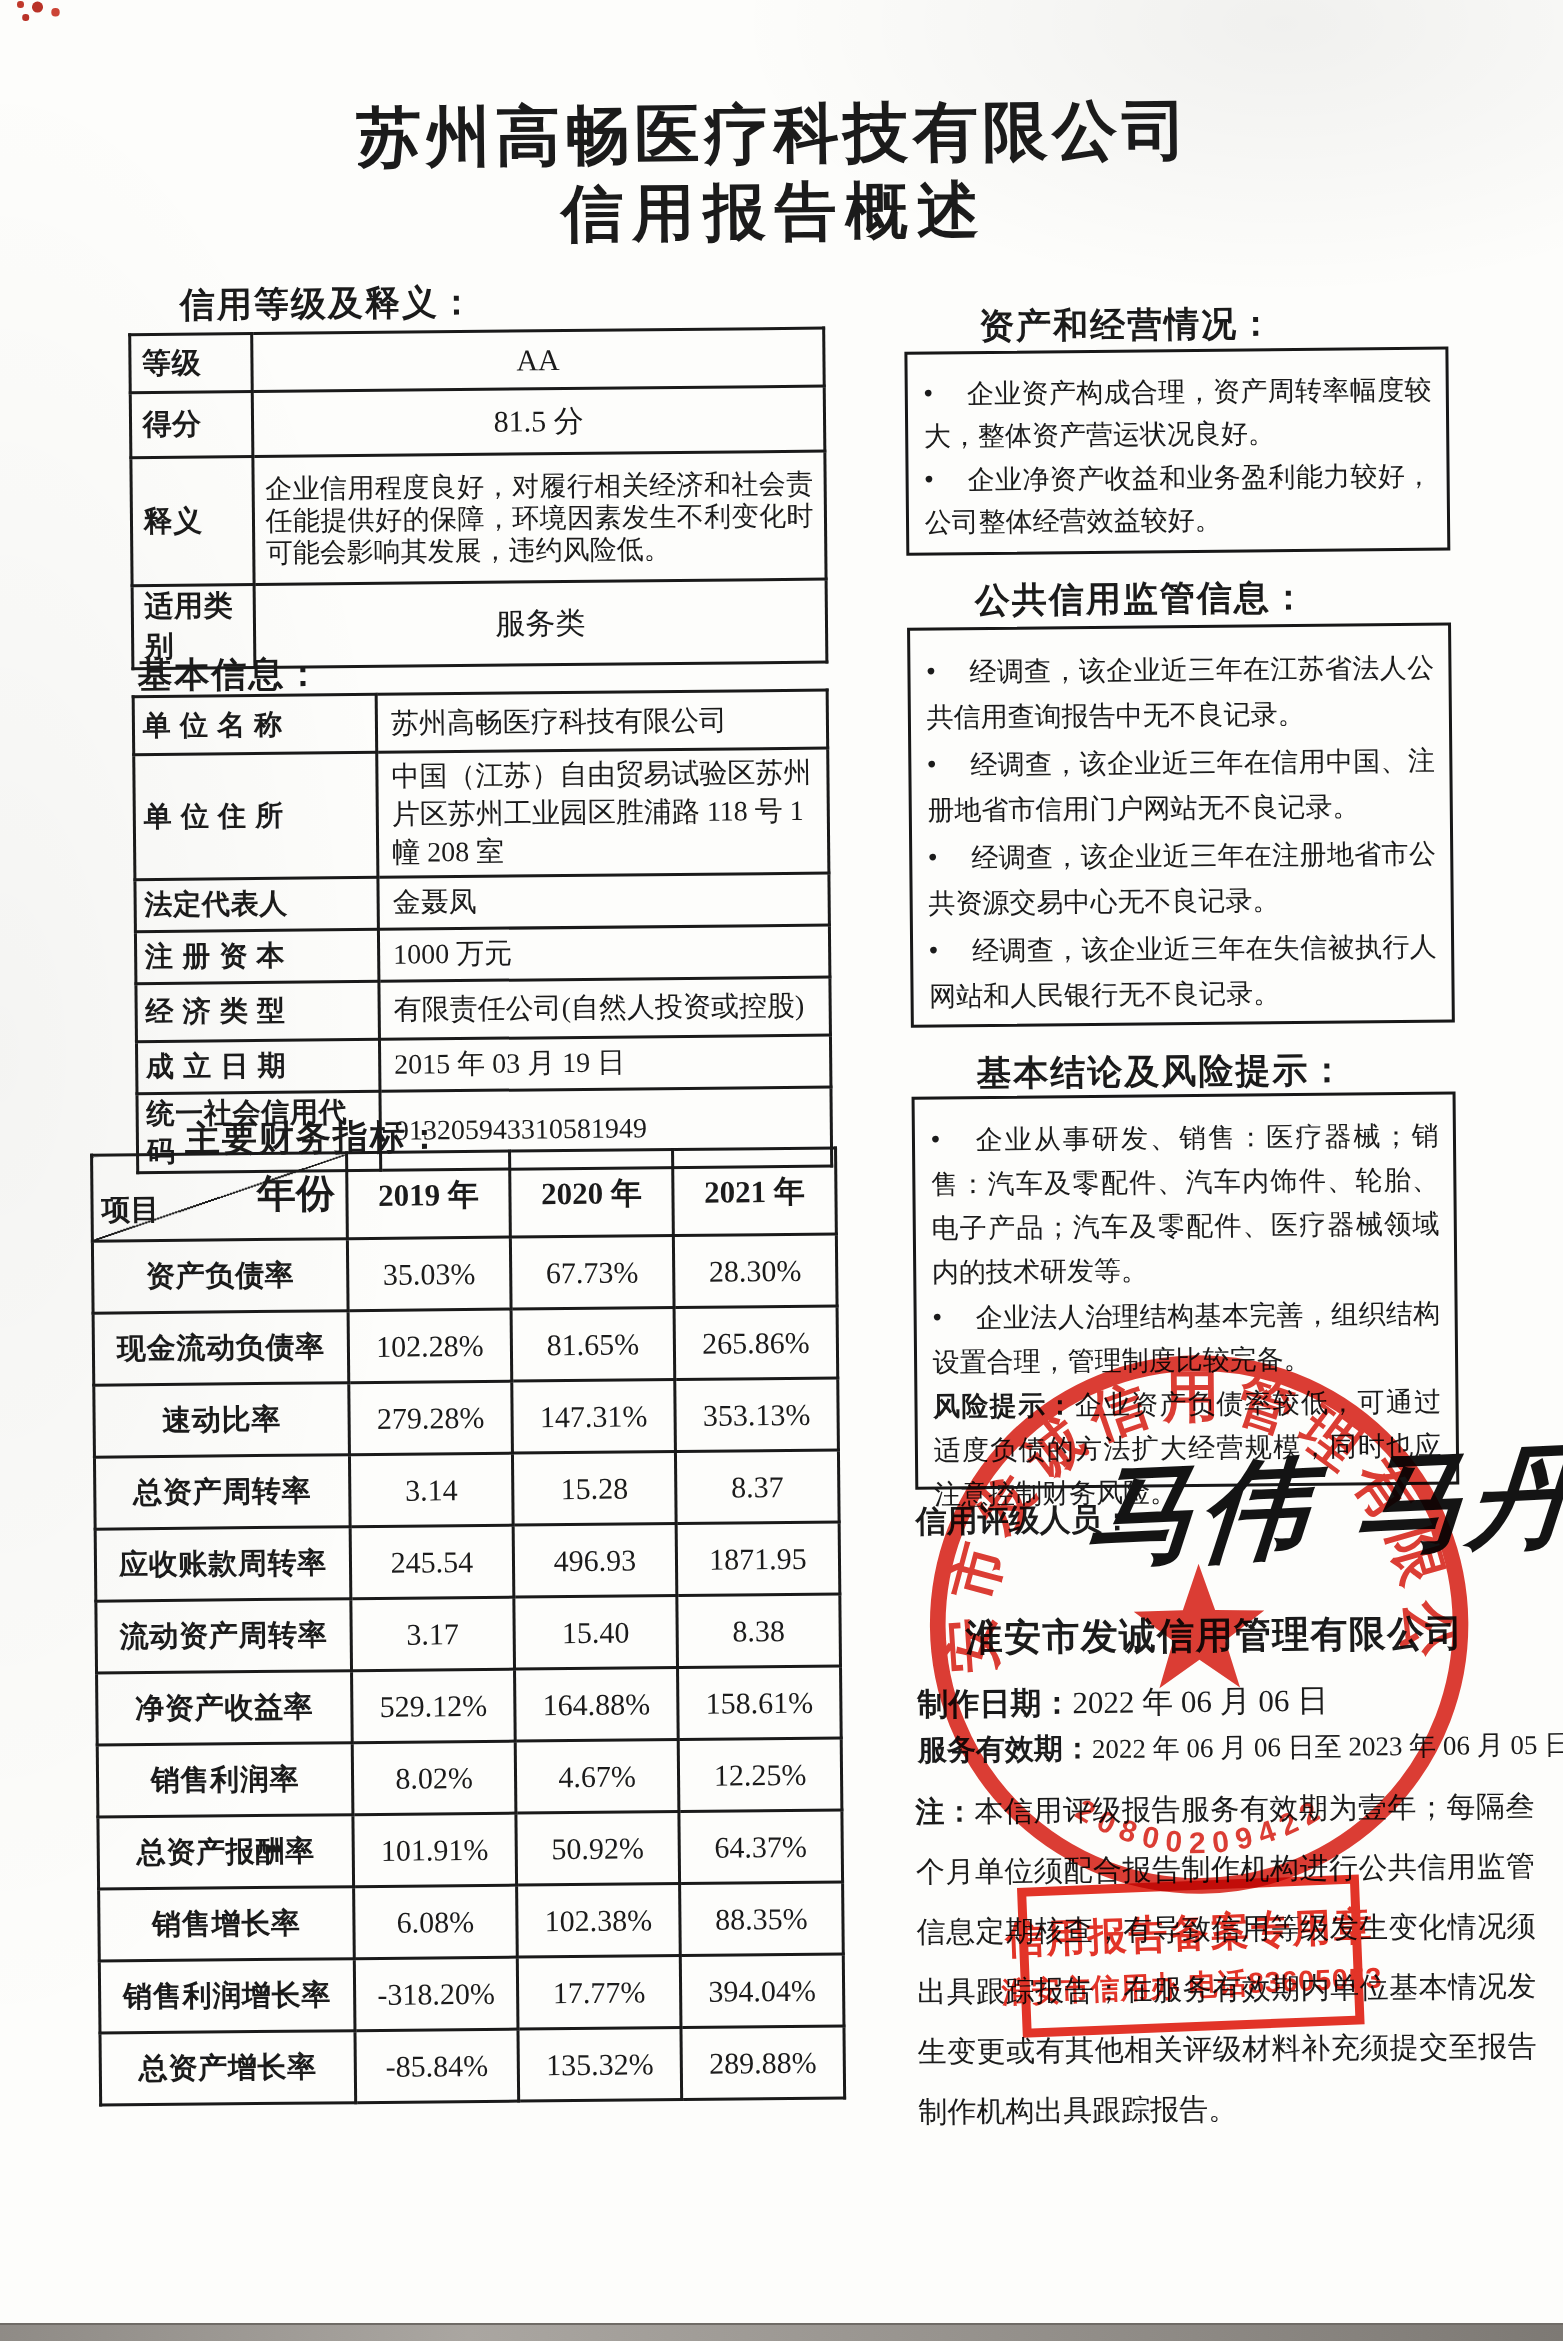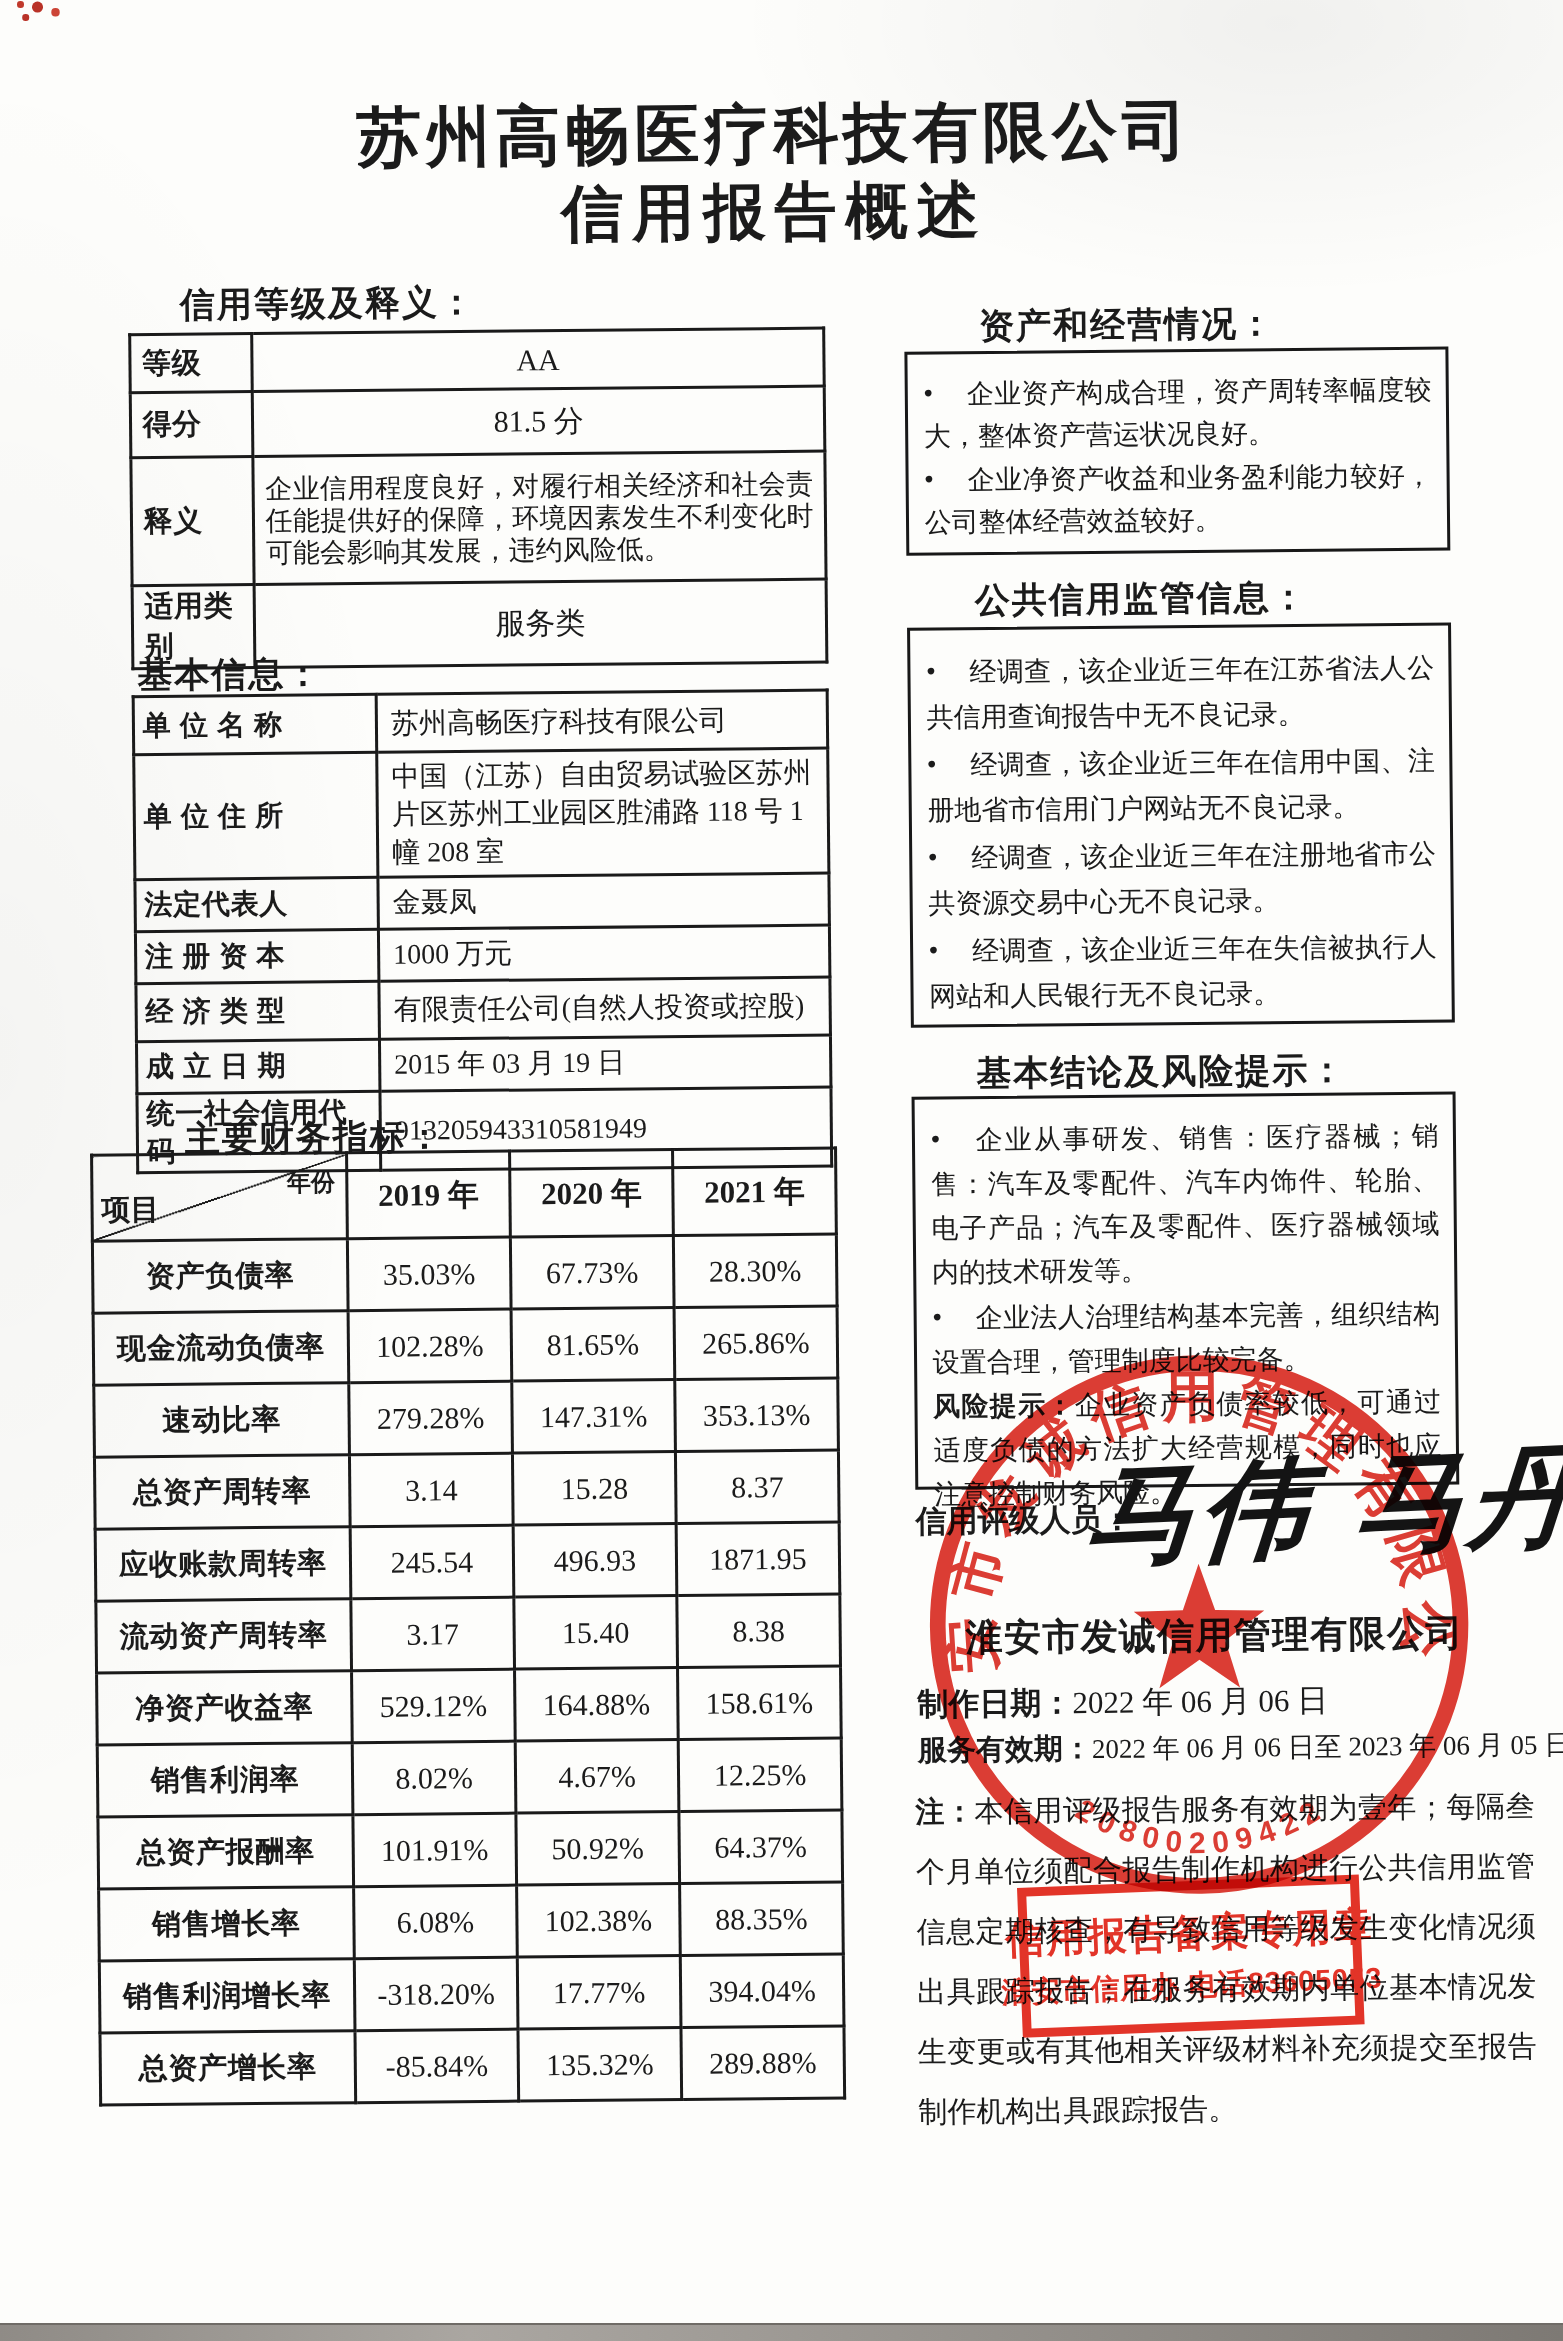--- a/index.html
+++ b/index.html
@@ -55,21 +55,21 @@
   .fin-tbl{left:88px;top:1147px;width:745px;}
   .fin-tbl col.c0{width:255px;} .fin-tbl col.c1,.fin-tbl col.c2,.fin-tbl col.c3{width:163px;}
   .fin-tbl tr{height:72px;} .fin-tbl tr.hdr{height:86px;}
   .fin-tbl .year{text-align:center;font-weight:700;font-size:31px;}
   .fin-tbl .rowlbl{font-family:"Liberation Sans", sans-serif;font-weight:700;
                    font-size:29px;text-align:center;letter-spacing:0.7px;}
   .fin-tbl .val{text-align:center;font-size:30px;}
   .corner{position:relative;padding:0;
     background:linear-gradient(to bottom right, transparent 49.5%, #1a1a1a 49.5%, #1a1a1a 50.6%, transparent 50.6%);}
   .corner-top{position:absolute;right:10.5px;top:11.8px;
-    font-family:"Liberation Sans", sans-serif;font-weight:700;font-size:24px;}
+    font-family:"Liberation Sans", sans-serif;font-weight:700;font-size:39px;}
   .corner-bot{position:absolute;left:7.8px;bottom:9.1px;
     font-family:Liberation Serif, serif;font-weight:700;font-size:29px;}
 
   
   .box{position:absolute;box-sizing:border-box;border:3.9px solid #181818;
        padding:17px 14.4px 11.8px 15.7px;text-align:justify;font-size:27px;}
   .box p{margin:0;}
   .box1{left:910px;top:353px;width:544px;height:204px;line-height:42px;}
   .box2{left:910px;top:629px;width:544px;height:400px;line-height:45px;}
   .box3{left:910px;top:1098px;width:544px;height:393px;line-height:44px;}

